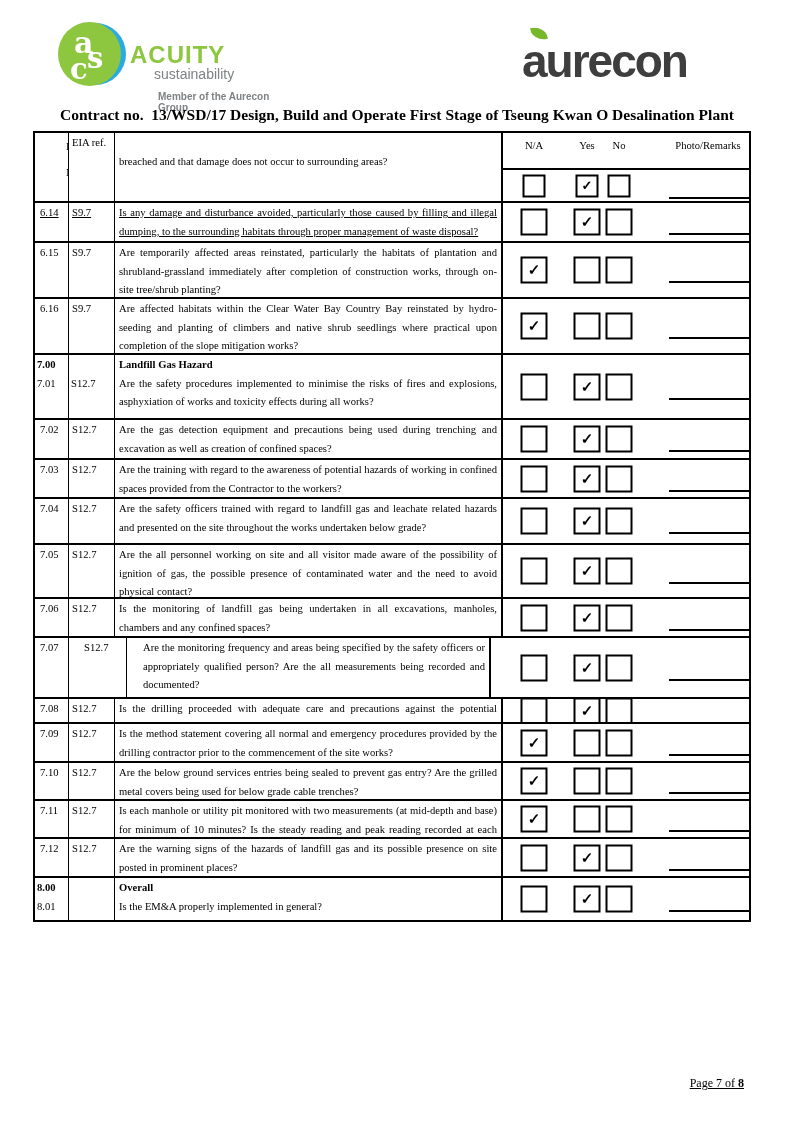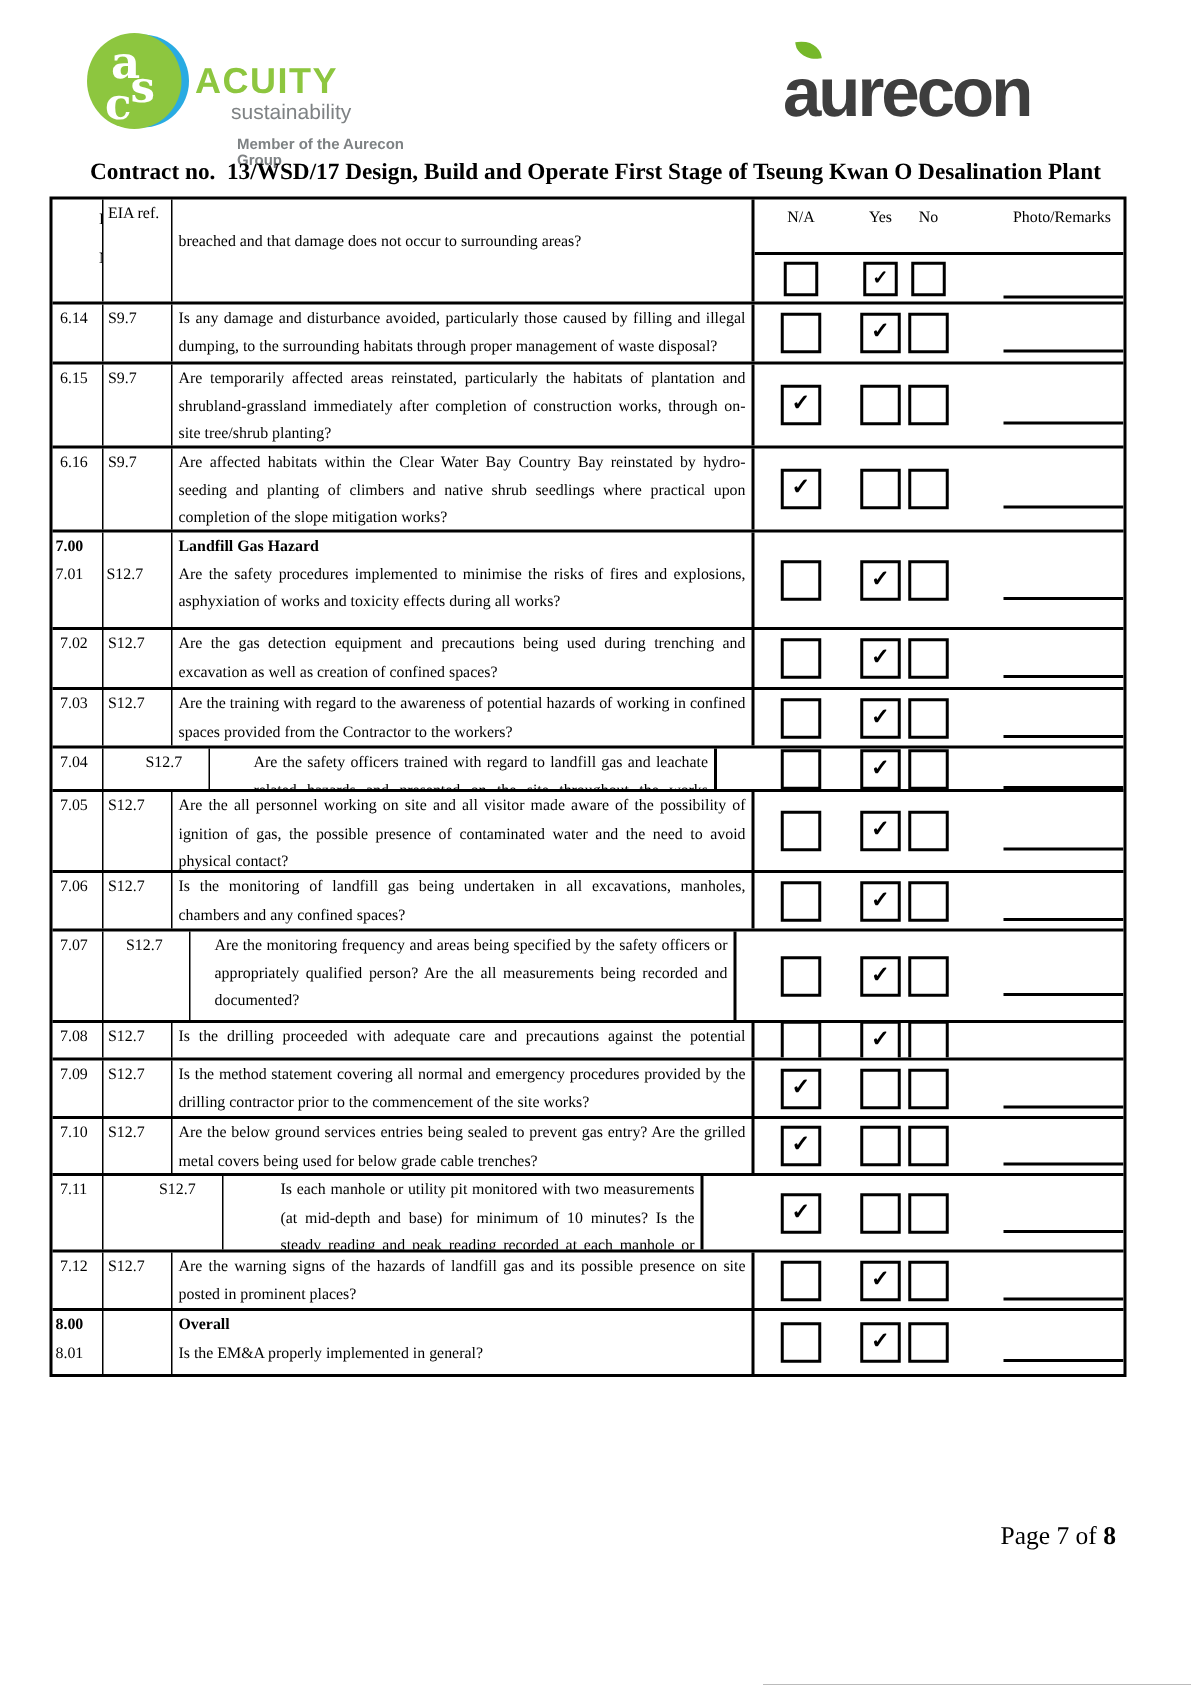--- a/index.html
+++ b/index.html
@@ -62,21 +62,21 @@
 
   
   .hdr-itemcell span{line-height:26px;margin-left:26px;}
   .cont-q{padding-top:20px;}
   .hdr-labels{position:relative;height:35px;border-bottom:2px solid var(--border-black);}
   .hl{position:absolute;top:4px;transform:translateX(-50%);white-space:nowrap;}
   .hl-remarks{left:205px;}
   .cont-boxes{position:relative;flex:1;}
 
   
-  .footer{position:absolute;right:50px;top:1014px;font-size:17px;}
+  .footer{position:absolute;right:50px;top:1076px;font-size:12px;text-decoration:underline;}
 </style>
 </head>
 <body>
 
 <div class="page">
 
   <div class="logo-acuity">
     <div class="ac-circle-wrap">
       <div class="ac-blue"></div>
       <div class="ac-green"></div>
@@ -118,21 +118,21 @@
         </div>
         <div class="cont-boxes">
           <div class="cb small pos-na"></div>
           <div class="cb small pos-yes">✓</div>
           <div class="cb small pos-no"></div>
           <div class="uline"></div>
         </div>
       </div>
     </div>
 
-  <div class="row" style="height: 40px;">
+  <div class="row" style="height: 40px; text-decoration: underline;">
     <div class="c c-item">
       <span class="item1">6.14</span>
       <span class="item2"></span>
     </div>
     <div class="c c-eia">
       <span class="eia1">S9.7</span>
       <span class="eia2"></span>
     </div>
     <div class="c c-q">
       <span class="sec"></span><span class="qt">Is any damage and disturbance avoided, particularly those caused by filling and illegal dumping, to the surrounding habitats through proper management of waste disposal?</span>
@@ -250,21 +250,21 @@
     <div class="c c-r">
       <div class="boxzone">
         <div class="cb pos-na"></div>
         <div class="cb pos-yes">✓</div>
         <div class="cb pos-no"></div>
         <div class="uline"></div>
       </div>
     </div>
   </div>
 
-  <div class="row" style="height: 29px; gap: 25px;">
+  <div class="row" style="height: 46px;">
     <div class="c c-item">
       <span class="item1">7.04</span>
       <span class="item2"></span>
     </div>
     <div class="c c-eia">
       <span class="eia1">S12.7</span>
       <span class="eia2"></span>
     </div>
     <div class="c c-q">
       <span class="sec"></span><span class="qt">Are the safety officers trained with regard to landfill gas and leachate related hazards and presented on the site throughout the works undertaken below grade?</span>
@@ -404,21 +404,21 @@
     <div class="c c-r">
       <div class="boxzone">
         <div class="cb pos-na">✓</div>
         <div class="cb pos-yes"></div>
         <div class="cb pos-no"></div>
         <div class="uline"></div>
       </div>
     </div>
   </div>
 
-  <div class="row" style="height: 51px; gap: 34px;">
+  <div class="row" style="height: 38px;">
     <div class="c c-item">
       <span class="item1">7.11</span>
       <span class="item2"></span>
     </div>
     <div class="c c-eia">
       <span class="eia1">S12.7</span>
       <span class="eia2"></span>
     </div>
     <div class="c c-q">
       <span class="sec"></span><span class="qt">Is each manhole or utility pit monitored with two measurements (at mid-depth and base) for minimum of 10 minutes? Is the steady reading and peak reading recorded at each manhole or utility pit?</span>

